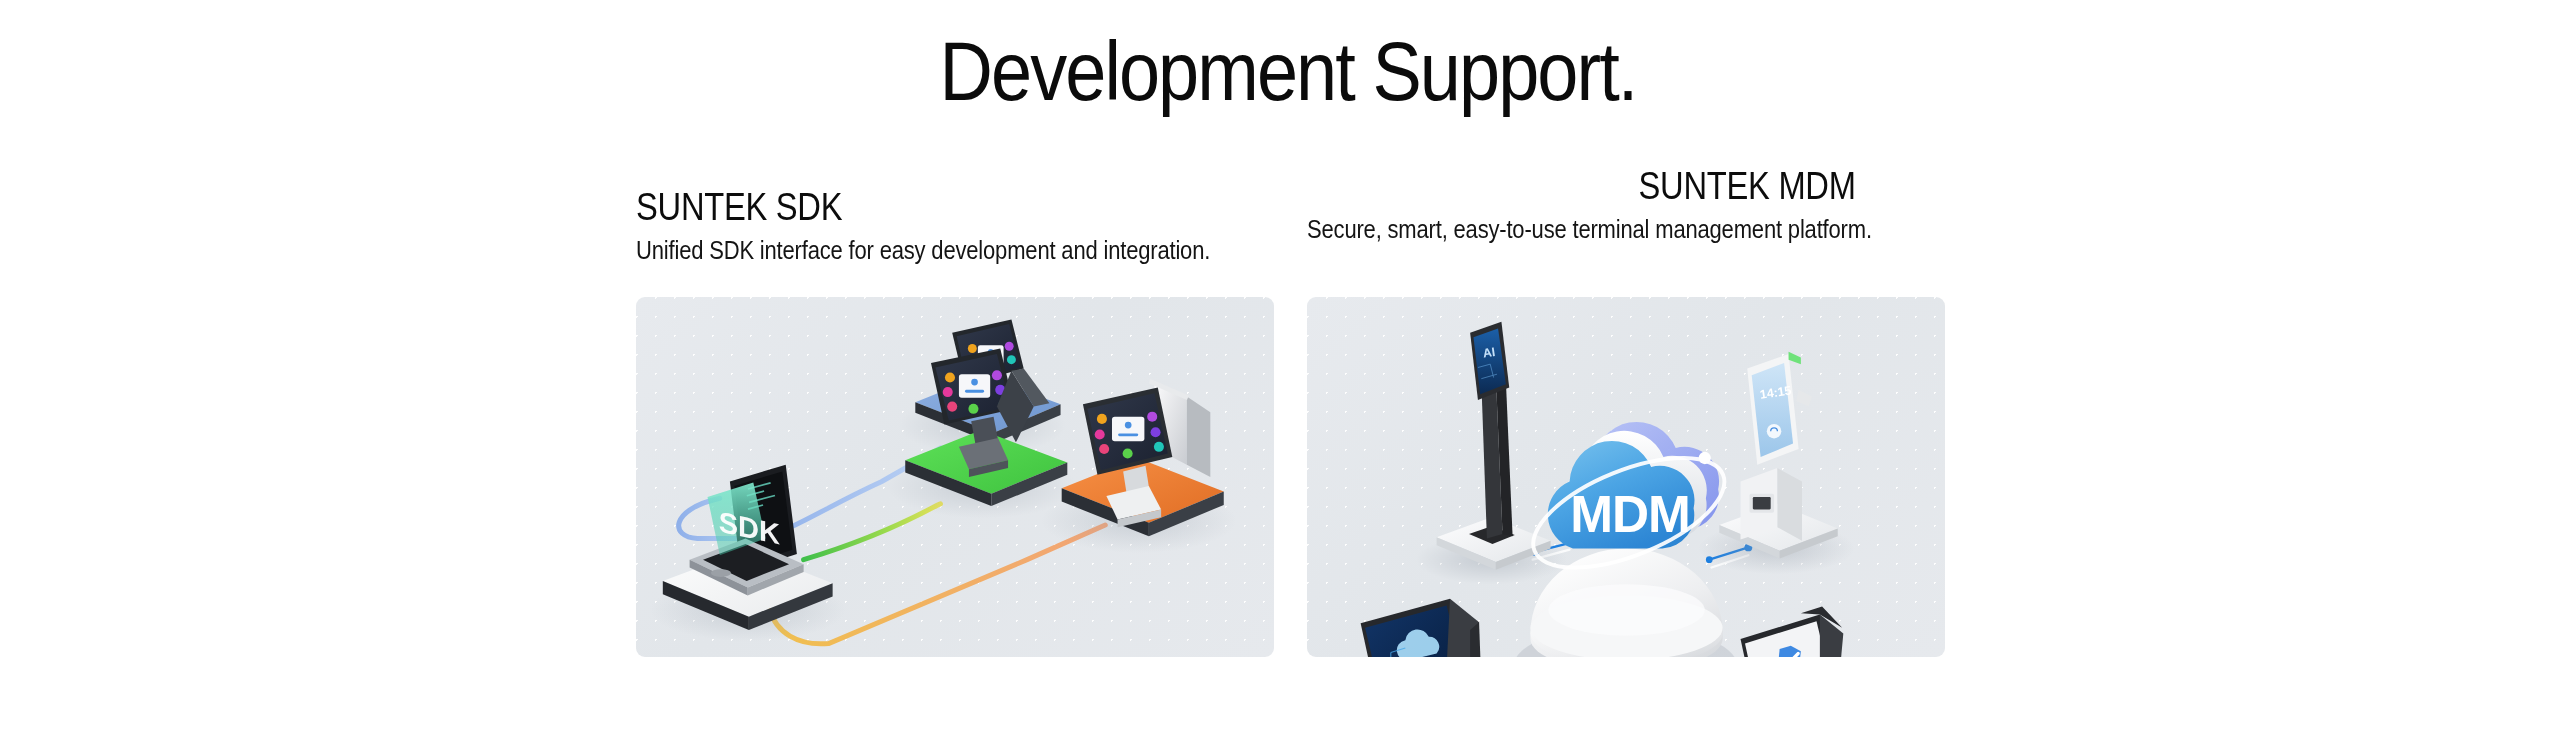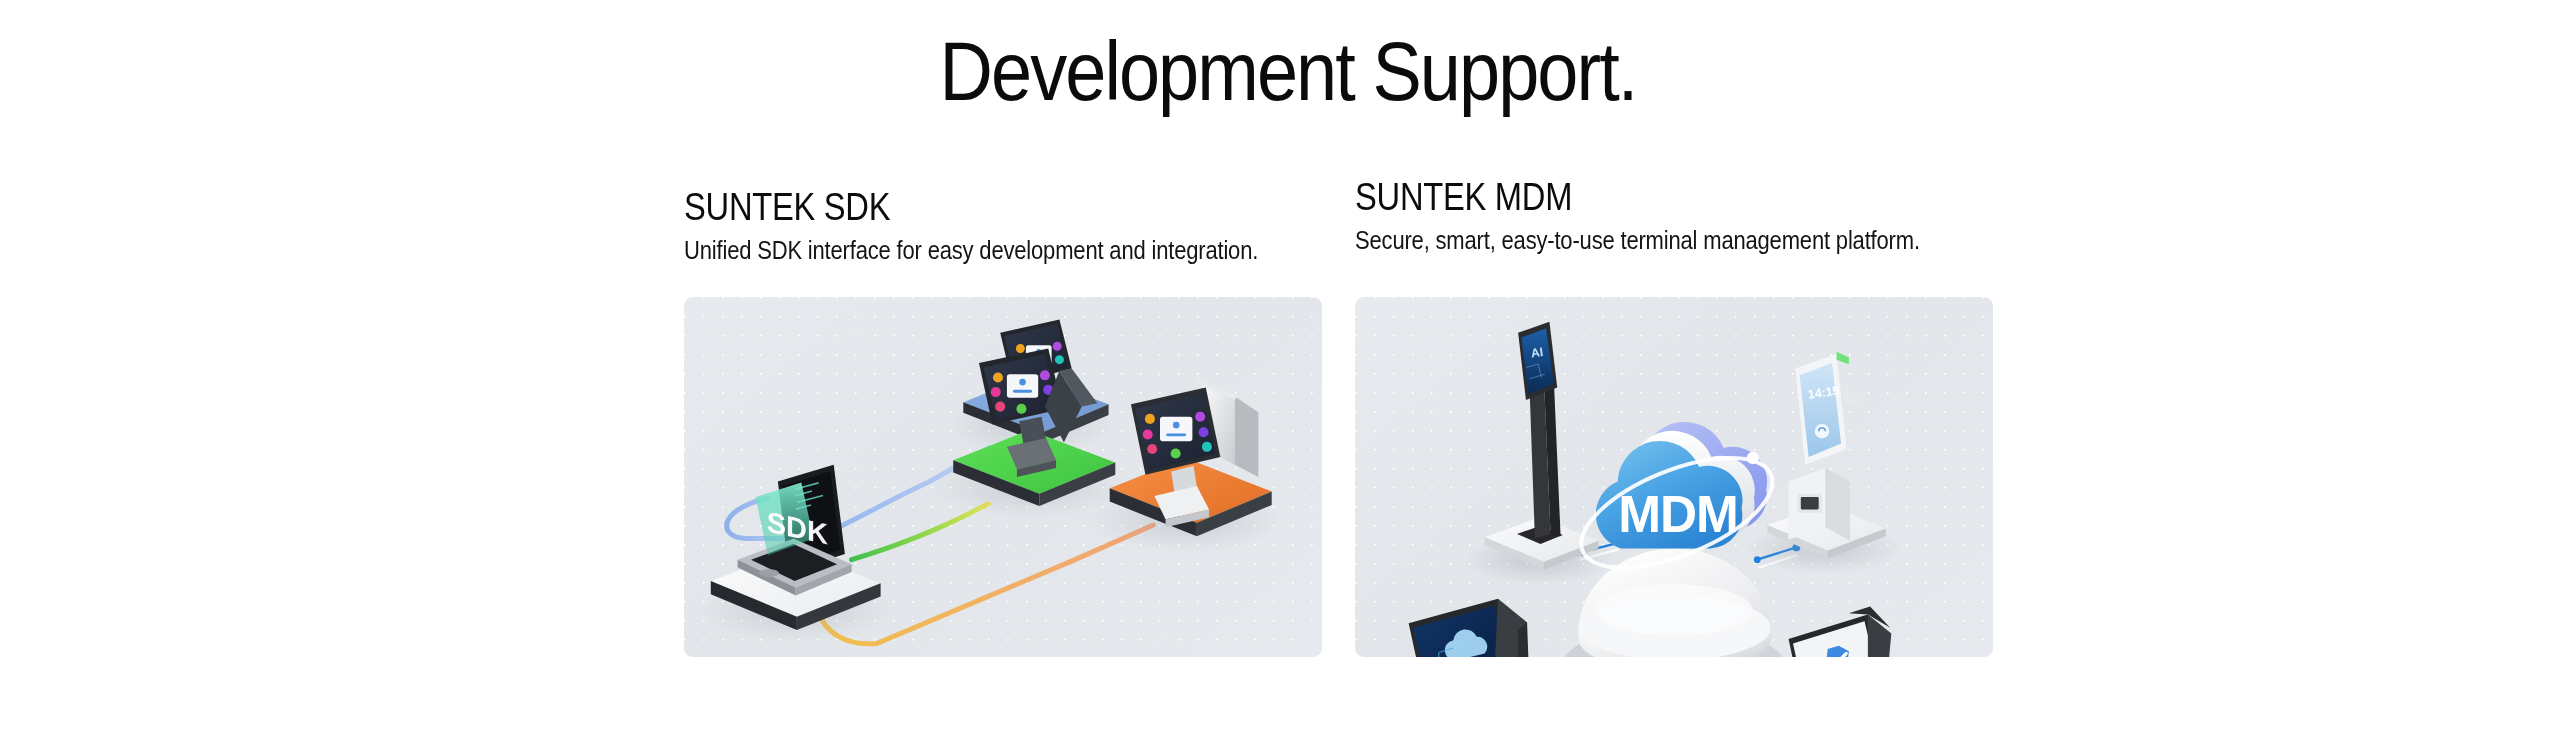--- a/index.html
+++ b/index.html
@@ -31,36 +31,35 @@
     transform-origin: center top;
     white-space: nowrap;
   }
 
   
   .columns {
     position: absolute;
     top: 0; left: 0;
     width: 2472px;
     height: 744px;
-    margin-left: 48px;
   }
   .col {
     position: absolute;
     top: 0;
   }
   .col-sdk { left: 636px; width: 638px; }
   .col-mdm { left: 1307px; width: 638px; }
 
   .col-head {
     position: absolute;
     left: 0;
     width: 638px;
   }
   .col-sdk .col-head { top: 188px; }
-  .col-mdm .col-head { top: 178px; }
+  .col-mdm .col-head { top: 167px; text-align: right; }
 
   .col-title {
     font-size: 38px;
     font-weight: 400;
     letter-spacing: -0.3px;
     color: #0c0c0c;
     line-height: 1.05;
     transform: scaleX(0.86);
     transform-origin: left center;
     white-space: nowrap;

